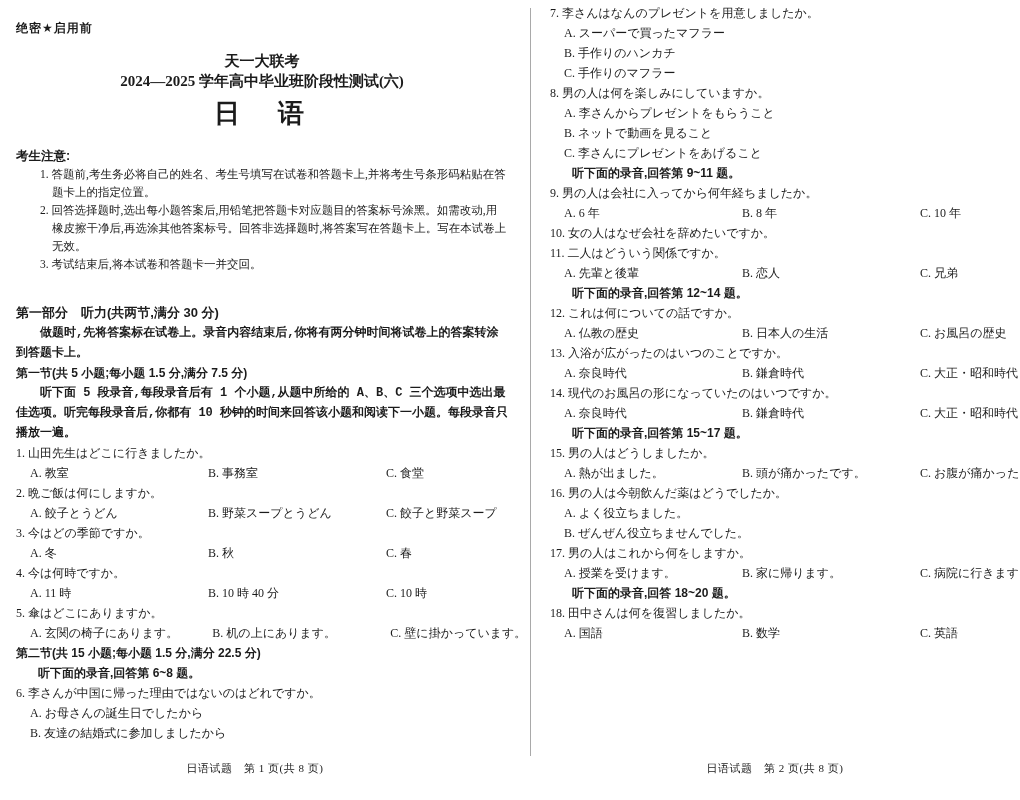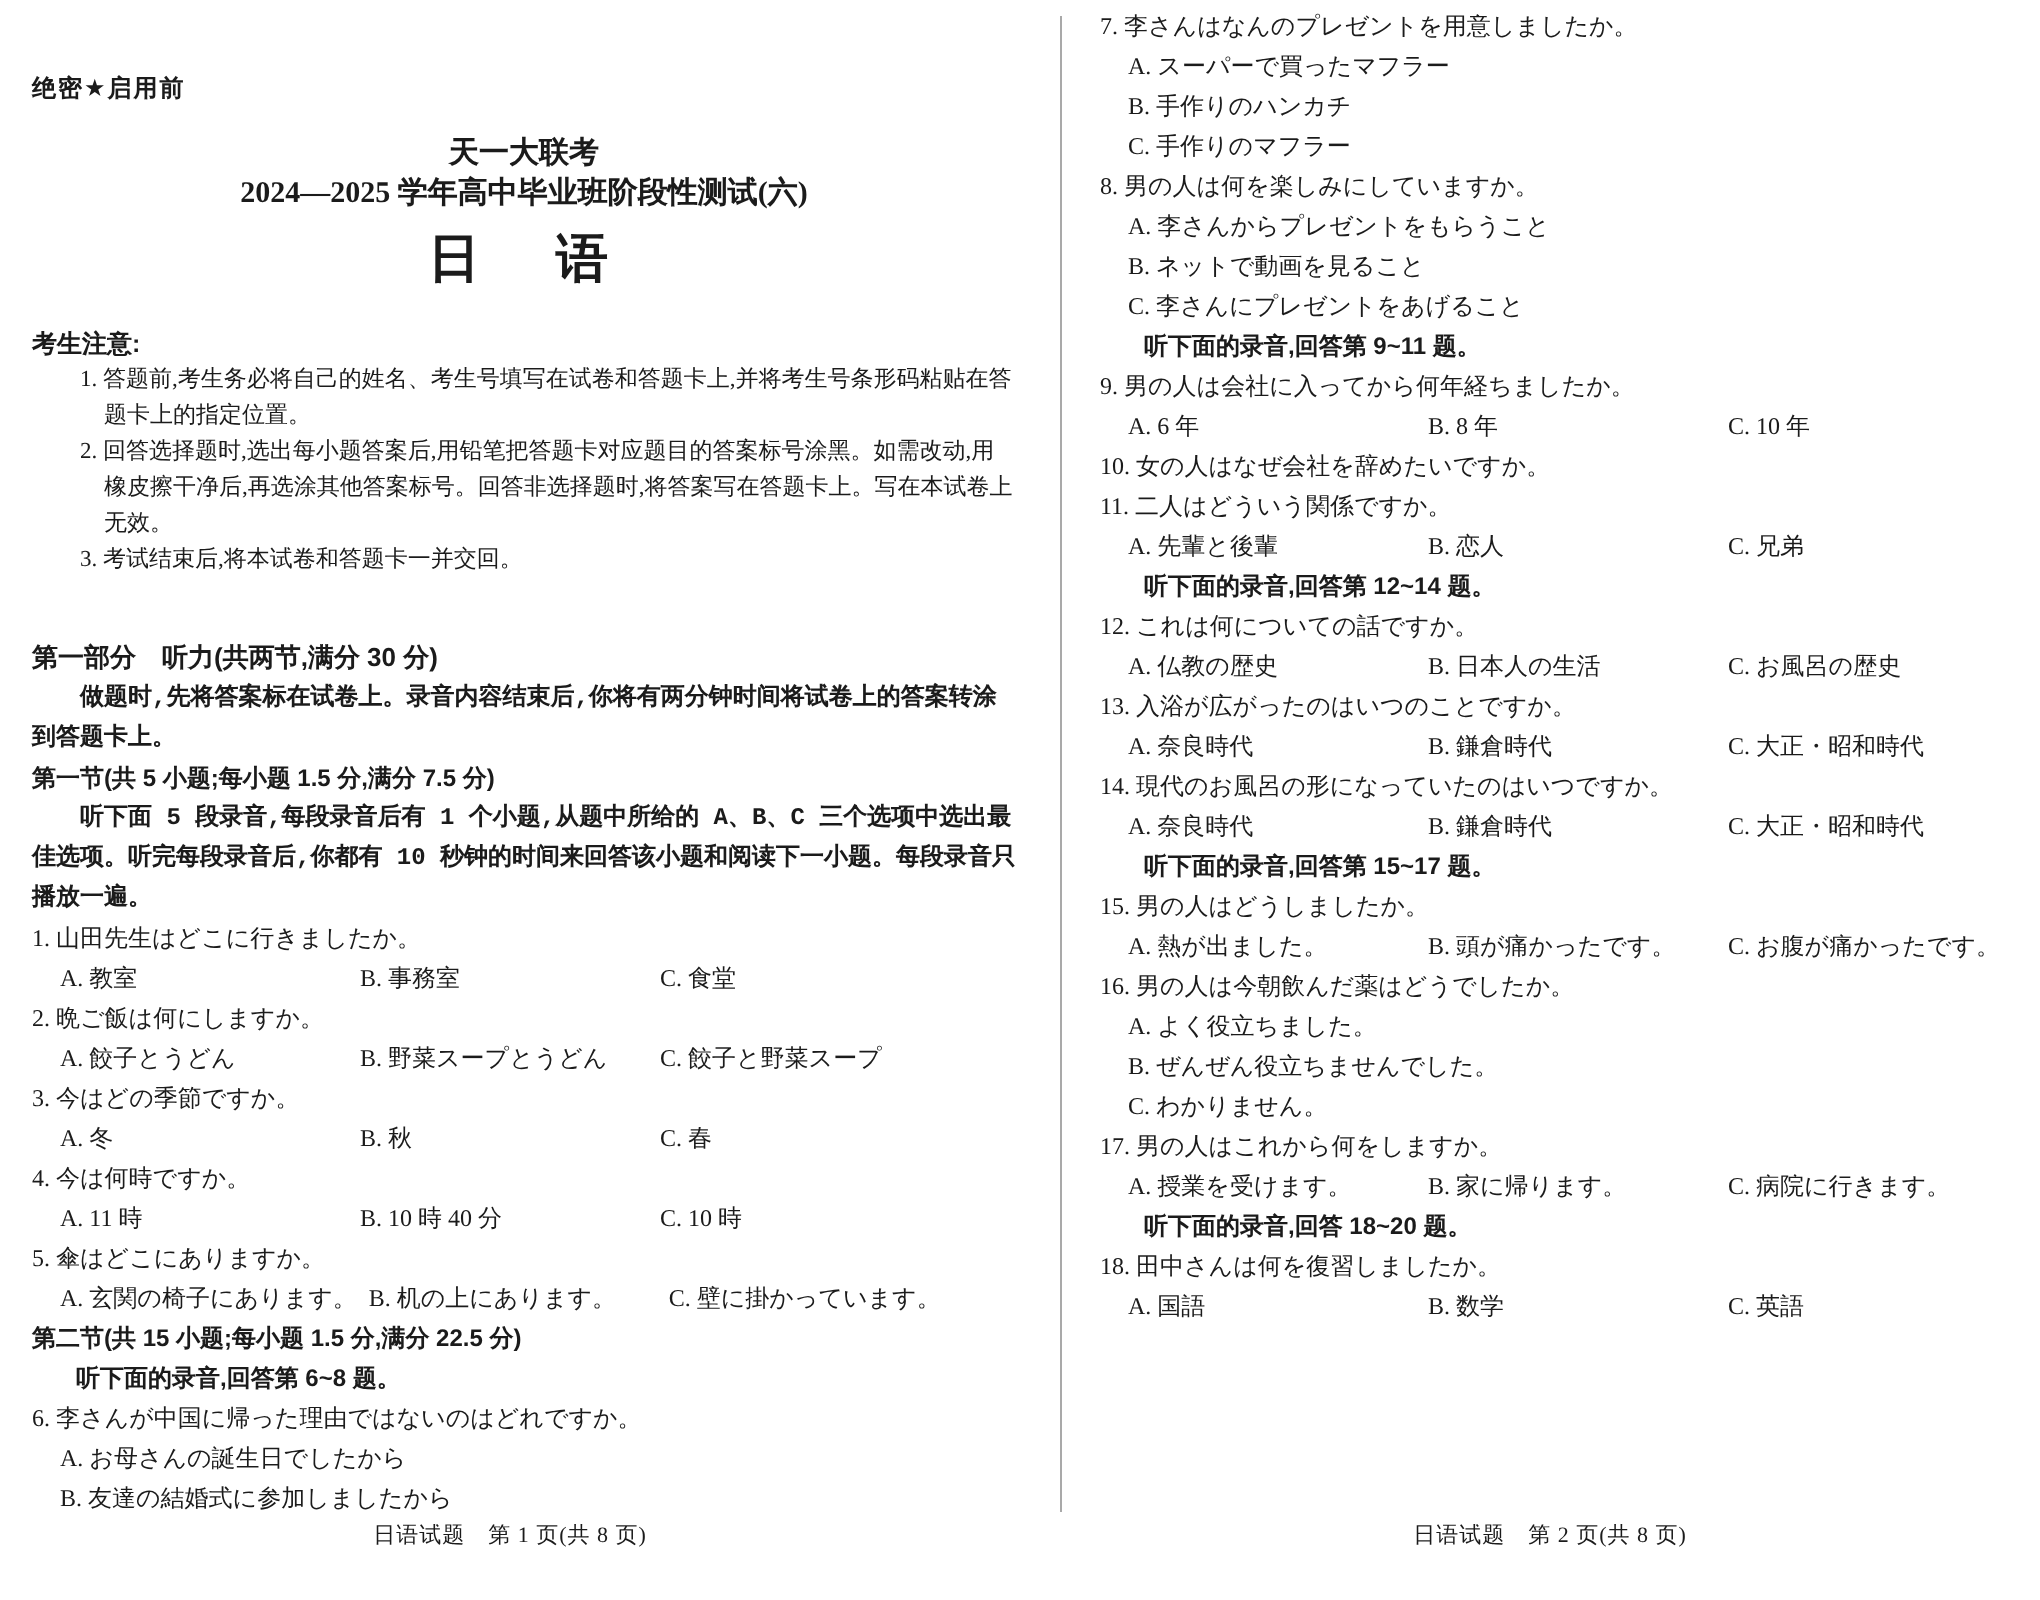--- a/index.html
+++ b/index.html
@@ -9,41 +9,41 @@
     color:#1b1b1b;
   }
   .sheet { position:relative; width:1020px; height:800px; background:#ffffff; overflow:hidden; }
 
   .divider { position:absolute; left:530px; top:8px; width:1px; height:748px; background:#a9a9a9; }
 
   .page-left  { position:absolute; left:16px;  top:0; width:492px; }
   .page-right { position:absolute; left:550px; top:0; width:460px; padding-top:3px; box-sizing:border-box; }
 
   .secret {
-    margin-top:36px; font-family:"Liberation Sans","DejaVu Sans",sans-serif;
+    margin-top:20px; font-family:"Liberation Sans","DejaVu Sans",sans-serif;
     font-weight:bold; font-size:12px; letter-spacing:1px;
   }
   .exam-org     { margin-top:14px; text-align:center; font-size:15px; font-weight:bold; line-height:20px; }
   .exam-session { text-align:center; font-size:15px; font-weight:bold; line-height:20px; }
   .subject-title{ margin-top:6px; text-align:center; font-size:26px; font-weight:bold; letter-spacing:6px; line-height:34px; }
 
   .notice-title { margin-top:16px; font-family:"Liberation Sans","DejaVu Sans",sans-serif; font-weight:bold; font-size:12.5px; line-height:18px; }
   .notice-item  { font-size:11.5px; line-height:18px; padding-left:36px; text-indent:-12px; }
 
   .part-heading { margin-top:30px; font-family:"Liberation Sans","DejaVu Sans",sans-serif; font-weight:bold; font-size:13px; line-height:20px; }
   .intro-para, .sec-para {
     font-family:Liberation Mono, monospace; font-weight:bold;
     font-size:12px; line-height:20px; text-indent:24px; margin:0;
   }
   .sec-heading { font-family:"Liberation Sans","DejaVu Sans",sans-serif; font-weight:bold; font-size:12px; line-height:20px; margin:0; }
   .lead        { font-family:"Liberation Sans","DejaVu Sans",sans-serif; font-weight:bold; font-size:12px; line-height:20px; padding-left:22px; margin:0; }
 
   .question  { margin:0; }
   .q-stem    { font-size:12px; line-height:20px; }
-  .opts-row  { display:flex; padding-left:14px; }
+  .opts-row  { display:flex; padding-left:14px;gap:28px; }
   .opt-cell  { flex:0 0 auto; min-width:144px; padding-right:6px; white-space:nowrap; font-size:12px; line-height:20px; }
   .opt-line  { padding-left:14px; font-size:12px; line-height:20px; }
 
   .footer {
     position:absolute; top:760px; text-align:center;
     font-size:11px; line-height:16px; letter-spacing:0.5px;
   }
   .footer.left  { left:0;     width:510px; }
   .footer.right { left:530px; width:490px; }
 </style>
@@ -193,21 +193,20 @@
             <div class="opt-cell">A. 熱が出ました。</div>
             <div class="opt-cell">B. 頭が痛かったです。</div>
             <div class="opt-cell">C. お腹が痛かったです。</div>
           </div>
         </div>
         <div class="question">
           <div class="q-stem">16. 男の人は今朝飲んだ薬はどうでしたか。</div>
           <div class="opts-stack">
             <div class="opt-line">A. よく役立ちました。</div>
             <div class="opt-line">B. ぜんぜん役立ちませんでした。</div>
-            <div class="opt-line">C. わかりません。</div>
           </div>
         </div>
         <div class="question">
           <div class="q-stem">17. 男の人はこれから何をしますか。</div>
           <div class="opts-row">
             <div class="opt-cell">A. 授業を受けます。</div>
             <div class="opt-cell">B. 家に帰ります。</div>
             <div class="opt-cell">C. 病院に行きます。</div>
           </div>
         </div>

